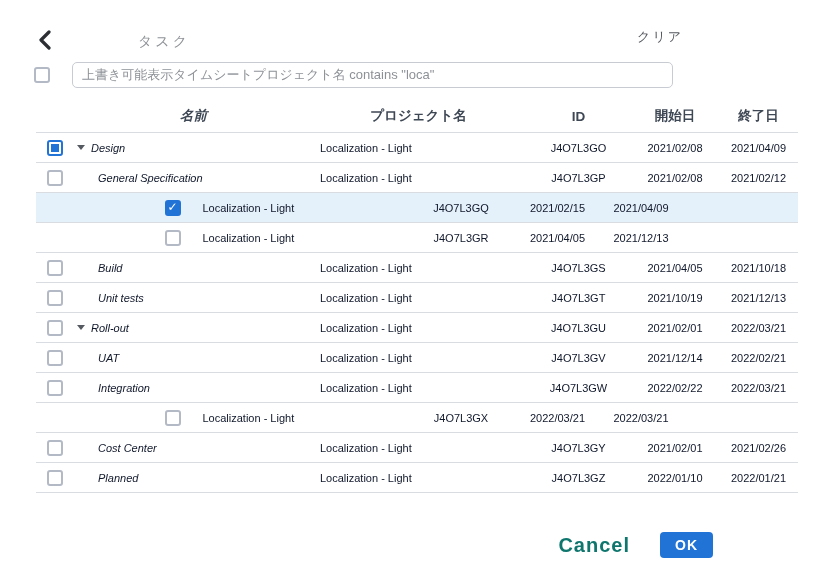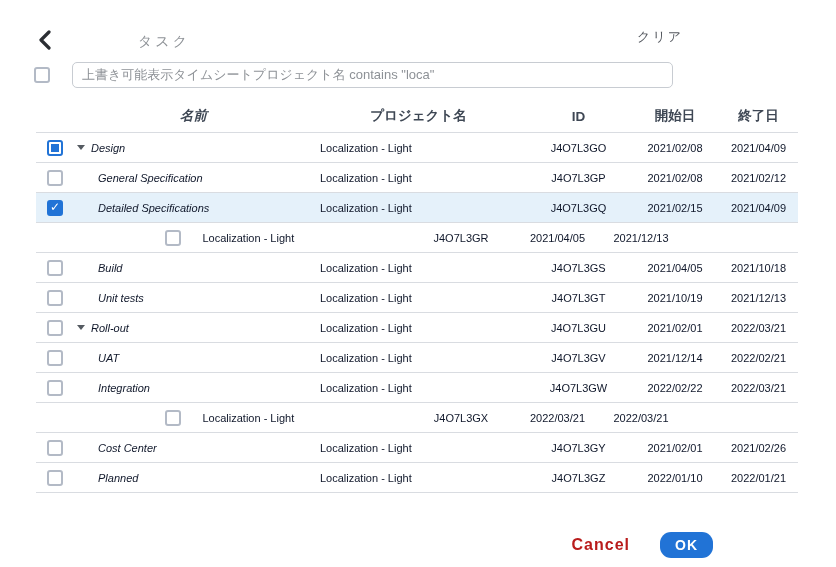--- a/index.html
+++ b/index.html
@@ -87,27 +87,27 @@
     border-top: 5.5px solid #555a61; cursor: pointer; flex: 0 0 auto;
   }
 
   
   .footer {
     position: absolute; right: 20px; bottom: 9px;
     display: flex; align-items: center; gap: 30px;
   }
   .cancel-btn {
     background: none; border: none; cursor: pointer;
-    font-family: inherit; font-size: 16px; font-weight: bold;
-    letter-spacing: 1px; color: #b91c1c;
+    font-family: inherit; font-size: 20px; font-weight: bold;
+    letter-spacing: 1px; color: #0f766e;
   }
   .ok-btn {
     background: var(--accent); border: none; cursor: pointer;
     font-family: inherit; font-size: 14px; font-weight: bold;
-    color: #fff; padding: 5px 15px; border-radius: 11px; letter-spacing: 1px;
+    color: #fff; padding: 5px 15px; border-radius: 4px; letter-spacing: 1px;
   }
 </style>
 </head>
 <body style="--accent: #2173d6; --selected-row: #e5f1fa;">
 
 <div class="dialog">
 
   <div class="top-bar">
     <button class="back-btn">
       <span>
@@ -158,24 +158,20 @@
     </div>
     <div class="c-proj">Localization - Light</div>
     <div class="c-id">J4O7L3GP</div>
     <div class="c-start">2021/02/08</div>
     <div class="c-end">2021/02/12</div>
   </div>
         <div class="trow selected">
     <div class="c-cb">
       <span class="checkbox checked"></span>
     </div>
-    <div class="c-name child">
-
-      <span>Detailed Specifications</span>
-    </div>
     <div class="c-proj">Localization - Light</div>
     <div class="c-id">J4O7L3GQ</div>
     <div class="c-start">2021/02/15</div>
     <div class="c-end">2021/04/09</div>
   </div>
         <div class="trow">
     <div class="c-cb">
       <span class="checkbox unchecked"></span>
     </div>
     <div class="c-proj">Localization - Light</div>

